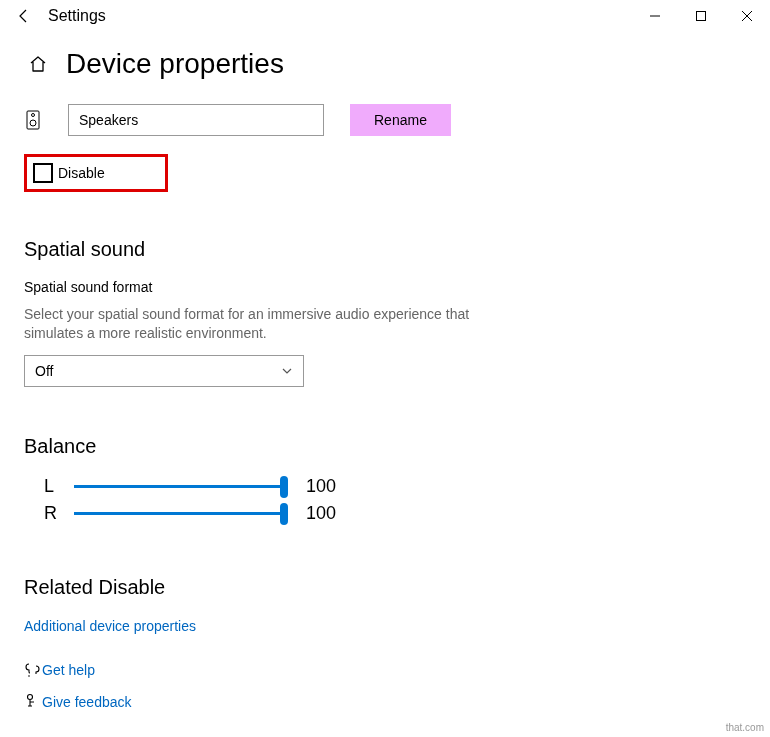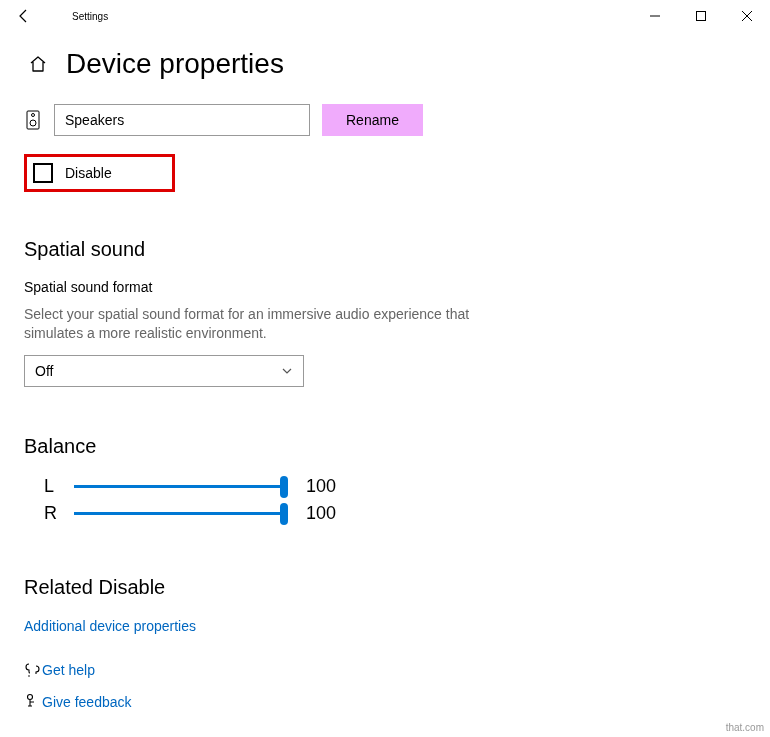--- a/index.html
+++ b/index.html
@@ -1,37 +1,37 @@
 <!DOCTYPE html>
 <html><head>
   <meta charset="utf-8">
   <style>
     * { box-sizing: border-box; margin: 0; padding: 0; font-family: "Segoe UI", Tahoma, sans-serif; }
     body { width: 770px; height: 737px; background: #fff; color: #000; position: relative; overflow: hidden; }
     
     
     .titlebar { display: flex; align-items: center; height: 32px; padding-left: 8px; }
     .back-btn { width: 32px; height: 32px; display: flex; align-items: center; justify-content: center; cursor: pointer; }
-    .title { font-size: 10px; margin-left: 32px; }
+    .title { font-size: 16px; margin-left: 8px; }
     .win-controls { margin-left: auto; display: flex; }
     .win-btn { width: 46px; height: 32px; display: flex; align-items: center; justify-content: center; cursor: pointer; font-size: 12px; }
     
     
     .header { display: flex; align-items: center; padding: 16px 28px 24px 28px; }
     .home-icon { width: 20px; height: 20px; margin-right: 18px; }
     .page-title { font-size: 28px; font-weight: 400; }
     
     
     .content { padding: 0 24px; }
-    .device-row { display: flex; align-items: center; gap: 12px; margin-bottom: 18px; }
+    .device-row { display: flex; align-items: center; gap: 26px; margin-bottom: 18px; }
     .speaker-icon { width: 18px; display: flex; justify-content: center; }
     .device-input { width: 256px; height: 32px; padding: 4px 10px; font-size: 14px; border: 1px solid #999; outline: none; }
     .rename-btn { height: 32px; padding: 0 24px; font-size: 14px; background: #f0abfc; border: none; color: #000; cursor: pointer; }
     
-    .disable-box { display: inline-flex; align-items: center; gap: 12px; padding: 6px 60px 6px 6px; border: 3px solid #d00; margin-bottom: 46px; }
+    .disable-box { display: inline-flex; align-items: center; gap: 5px; padding: 6px 60px 6px 6px; border: 3px solid #d00; margin-bottom: 46px; }
     .checkbox { width: 20px; height: 20px; border: 2px solid #000; background: #fff; }
     .disable-label { font-size: 14px; }
     
     .section-heading { font-size: 20px; font-weight: 400; margin-bottom: 18px; }
     .sub-label { font-size: 14px; margin-bottom: 10px; }
     .description { font-size: 14px; color: #666; max-width: 470px; line-height: 1.35; margin-bottom: 12px; }
     
     .dropdown { width: 280px; height: 32px; border: 1px solid #999; display: flex; align-items: center; padding: 0 10px; font-size: 14px; justify-content: space-between; cursor: pointer; margin-bottom: 48px; }
     
     .balance-row { display: flex; align-items: center; margin-left: 20px; margin-bottom: 6px; }

